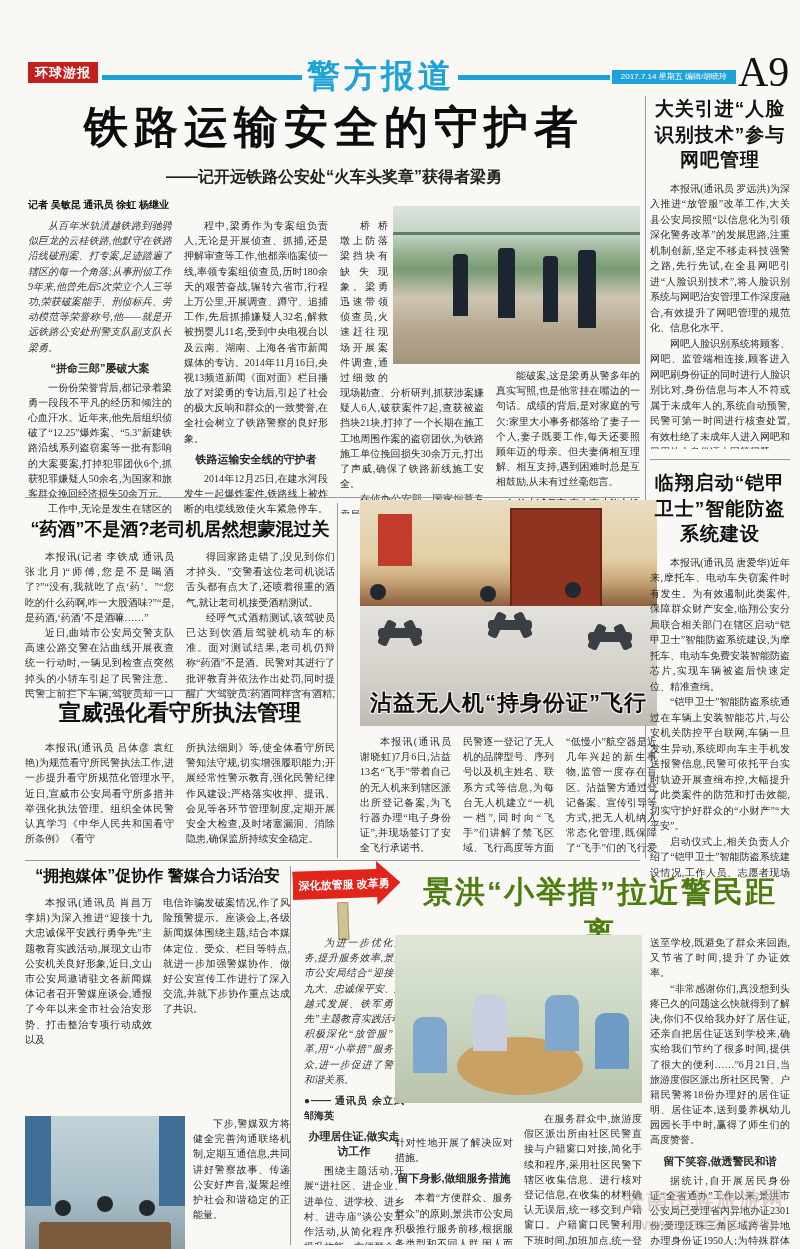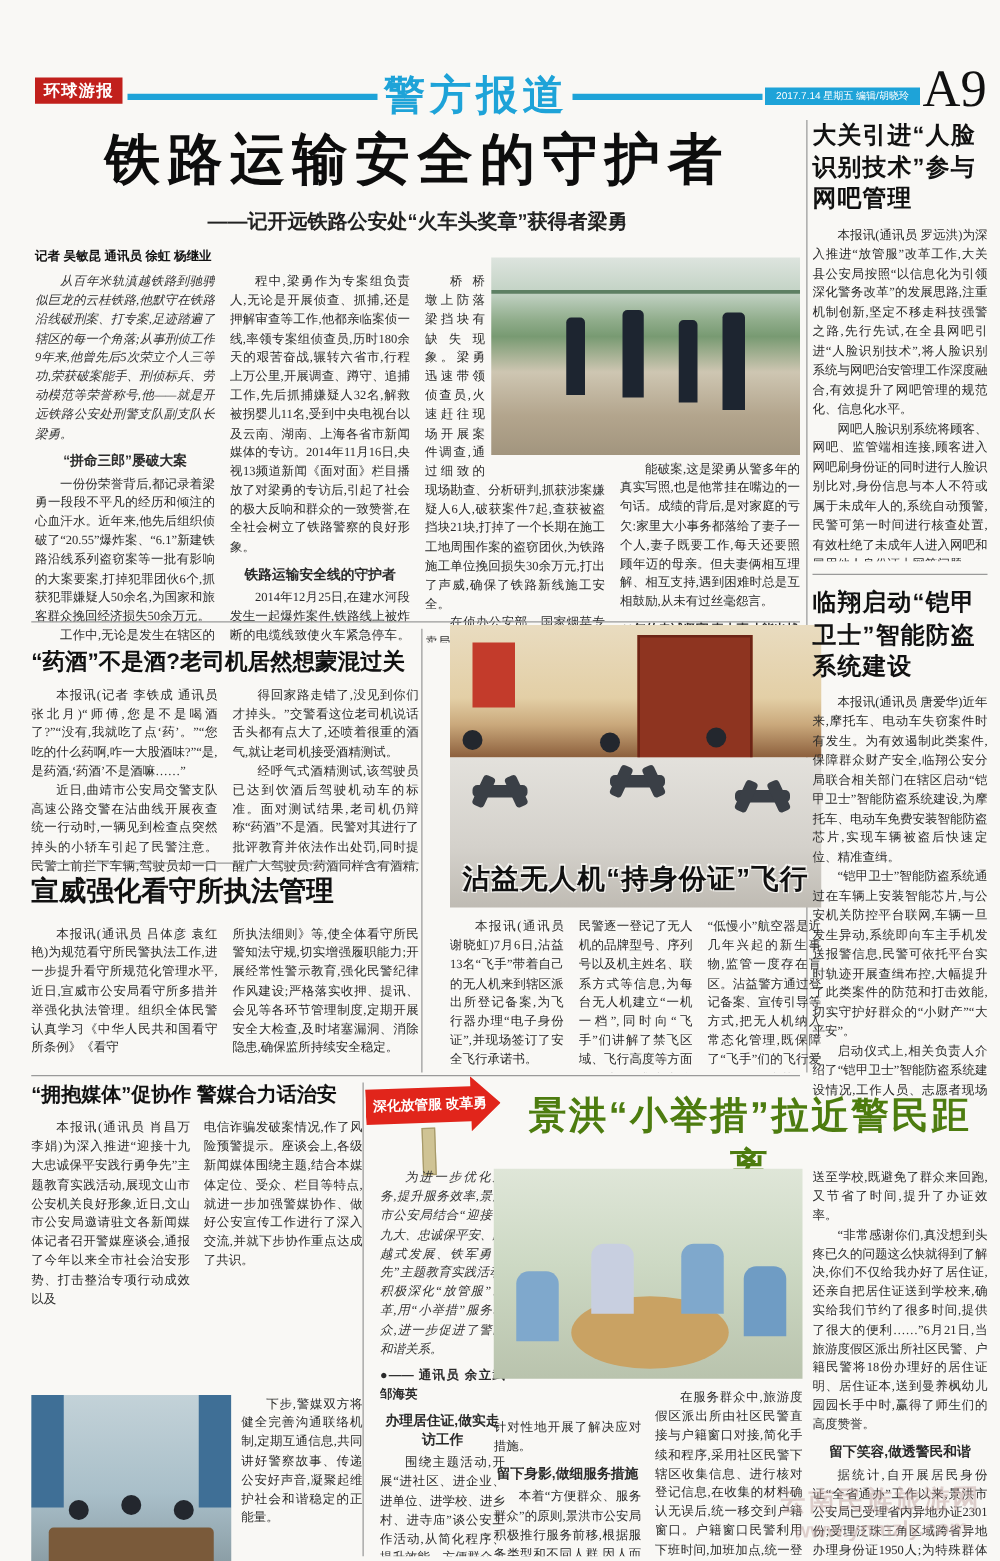--- a/index.html
+++ b/index.html
@@ -16,21 +16,21 @@
                  font-family:"Liberation Sans",sans-serif;font-weight:bold;font-size:33px;
                  color:#1ea3d8;letter-spacing:4px;}
   .date-chip{position:absolute;left:612px;top:70px;width:124px;height:14px;background:#1ea3d8;
              color:#fff;font-family:"Liberation Sans",sans-serif;font-size:8px;line-height:14px;
              text-align:center;}
   .page-no{position:absolute;left:738px;top:48px;font-family:"Liberation Serif",serif;
            font-size:42px;color:#111;}
   
   .hline{position:absolute;height:1px;background:#9a9a9a;}
   .vline{position:absolute;width:1px;background:#9a9a9a;}
-  h2.art{font-family:"Liberation Sans",sans-serif;font-weight:bold;color:#111;margin:0;}
+  h2.art{font-family:"Liberation Sans",sans-serif;font-weight:bold;color:#111;margin:0;text-align:center;}
   .col{position:absolute;overflow:hidden;text-align:justify;}
   .col p{margin:0;text-indent:2em;font-size:10px;line-height:1.52;}
   .col .sub{font-family:"Liberation Sans",sans-serif;font-weight:bold;font-size:11px;
             text-align:center;text-indent:0;margin:6px 0 4px;}
   .intro{font-style:italic;color:#333;}
   
   .main-art{position:absolute;left:28px;top:98px;width:612px;}
   .main-head{font-family:"Liberation Sans",sans-serif;font-weight:bold;font-size:44px;
              letter-spacing:6px;text-align:center;color:#0d0d0d;margin:0;}
   .main-sub{font-family:"Liberation Sans",sans-serif;font-weight:bold;font-size:16px;
@@ -106,21 +106,21 @@
   <div class="page-no">A9</div>
 
   <div class="main-art">
     <h1 class="main-head">铁路运输安全的守护者</h1>
     <div class="main-sub">——记开远铁路公安处“火车头奖章”获得者梁勇</div>
     <div class="byline">记者 吴敏昆 通讯员 徐虹 杨继业</div>
     <div class="main-body">
       <div class="col" style="left:0;top:0;width:144px;height:296px;">
         <p class="intro">从百年米轨滇越铁路到驰骋似巨龙的云桂铁路,他默守在铁路沿线破刑案、打专案,足迹踏遍了辖区的每一个角落;从事刑侦工作9年来,他曾先后5次荣立个人三等功,荣获破案能手、刑侦标兵、劳动模范等荣誉称号,他——就是开远铁路公安处刑警支队副支队长梁勇。</p>
         <div class="sub">“拼命三郎”屡破大案</div>
-        <p>一份份荣誉背后,都记录着梁勇一段段不平凡的经历和倾注的心血汗水。近年来,他先后组织侦破了“20.55”爆炸案、“6.1”新建铁路沿线系列盗窃案等一批有影响的大案要案,打掉犯罪团伙6个,抓获犯罪嫌疑人50余名,为国家和旅客群众挽回经济损失50余万元。</p>
+        <p>一份份荣誉背后,都记录着梁勇一段段不平凡的经历和倾注的心血汗水。近年来,他先后组织侦破了“12.25”爆炸案、“5.3”新建铁路沿线系列盗窃案等一批有影响的大案要案,打掉犯罪团伙6个,抓获犯罪嫌疑人50余名,为国家和旅客群众挽回经济损失50余万元。</p>
         <p>工作中,无论是发生在辖区的盗窃案件,还是刑事大要案件,他都冲锋在前。2014年初,在侦办公安部督办的“2.18”系列拐卖儿童案过</p>
       </div>
       <div class="col" style="left:156px;top:0;width:144px;height:296px;">
         <p>程中,梁勇作为专案组负责人,无论是开展侦查、抓捕,还是押解审查等工作,他都亲临案侦一线,率领专案组侦查员,历时180余天的艰苦奋战,辗转六省市,行程上万公里,开展调查、蹲守、追捕工作,先后抓捕嫌疑人32名,解救被拐婴儿11名,受到中央电视台以及云南、湖南、上海各省市新闻媒体的专访。2014年11月16日,央视13频道新闻《面对面》栏目播放了对梁勇的专访后,引起了社会的极大反响和群众的一致赞誉,在全社会树立了铁路警察的良好形象。</p>
         <div class="sub">铁路运输安全线的守护者</div>
         <p>2014年12月25日,在建水河段发生一起爆炸案件,铁路线上被炸断的电缆线致使火车紧急停车。案发后,由于铁路沿线人员流动大、排查范围广、视频监控少等诸多困难,给侦破带来了极大挑战。梁勇凭借多年的侦查经验,把范围锁定在沿线重点村寨,带领侦查员挨家挨户走访,期间共走访村民住户1200余人,最终锁定重大嫌疑人,在不到一个月内成功破获了这起爆炸案,及时消除了安全隐患,确保列车安全。</p>
 
       </div>
       <div class="col" style="left:312px;top:0;width:144px;height:296px;">
         <span class="spacer-photo"></span>

